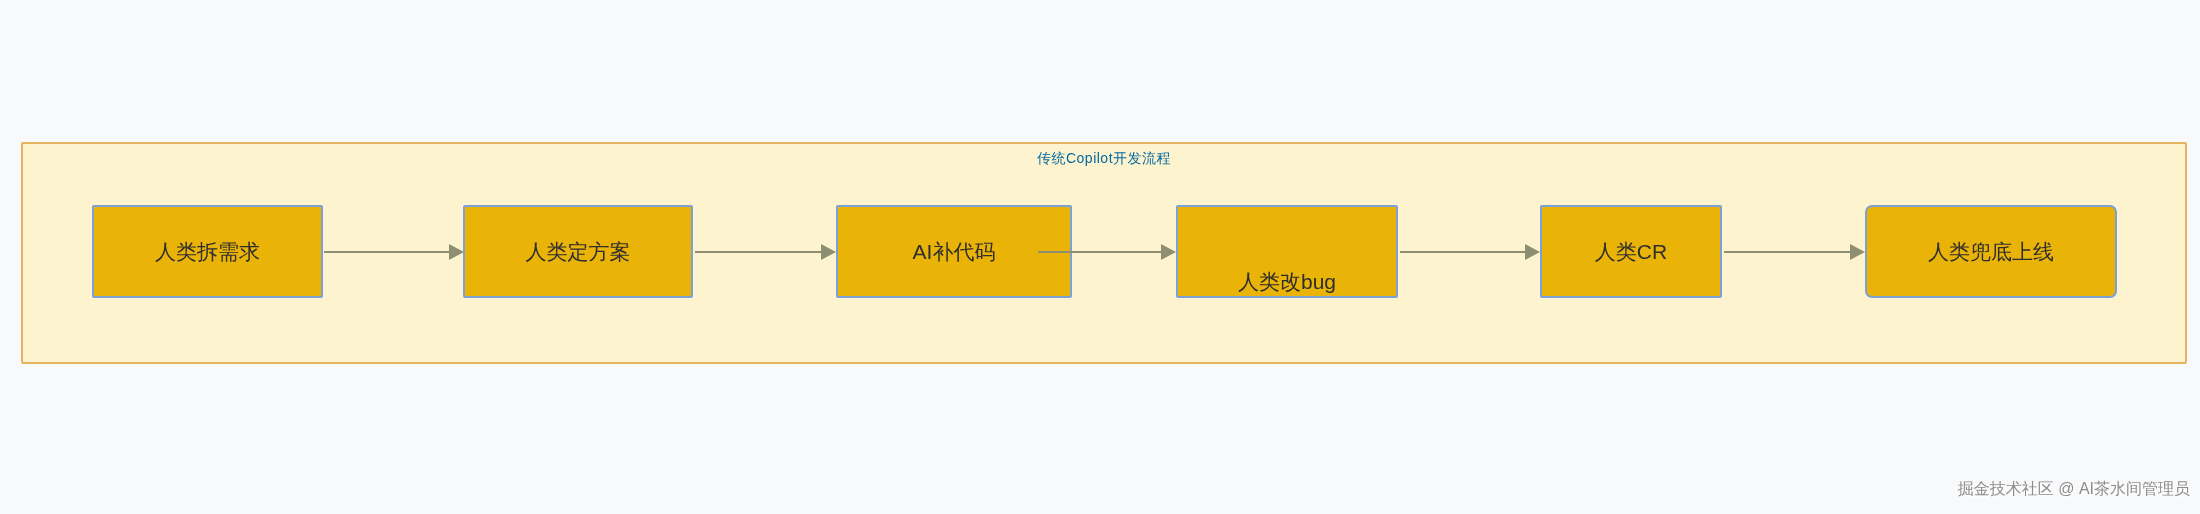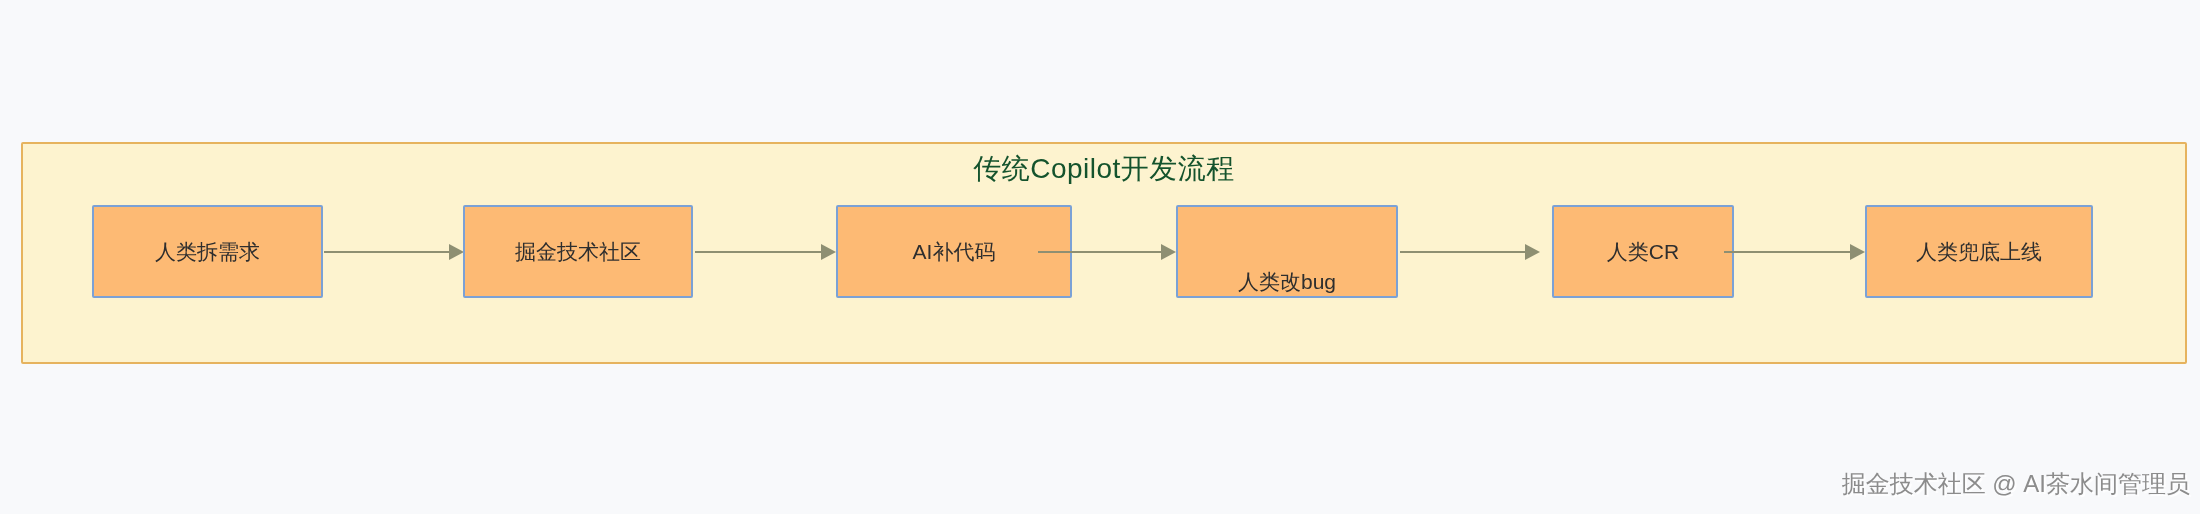--- a/index.html
+++ b/index.html
@@ -26,46 +26,46 @@
     border: 2px solid #e6b35e;
     border-radius: 2px;
     box-sizing: border-box;
   }
   .cluster-title {
     position: absolute;
     left: 0;
     top: 6px;
     width: 100%;
     text-align: center;
-    font-size: 28px;
-    color: #14532d;
+    font-size: 14px;
+    color: #0369a1;
     letter-spacing: 0.5px;
   }
   
   .node {
     position: absolute;
     top: 205px;
     height: 93px;
-    background: #fdba74;
+    background: #eab308;
     border: 2px solid #7ba1d6;
     border-radius: 2px;
     box-sizing: border-box;
     display: flex;
     align-items: center;
     justify-content: center;
     font-size: 21px;
     color: #2e2e2e;
     text-align: center;
   }
   .node-1 { left: 92px;   width: 231px; }
   .node-2 { left: 463px;  width: 230px; }
   .node-3 { left: 836px;  width: 236px; }
   .node-4 { left: 1176px; width: 222px; align-items: flex-end; }
-  .node-5 { left: 1540px; width: 182px; margin-left: 12px; }
-  .node-6 { left: 1865px; width: 228px; }
+  .node-5 { left: 1540px; width: 182px; }
+  .node-6 { left: 1865px; width: 252px; border-radius: 7px; }
   
   .arrow {
     position: absolute;
     top: 251px;
     height: 2px;
     background: #8e8f72;
   }
   .arrow::after {
     content: "";
     position: absolute;
@@ -80,21 +80,21 @@
   .arrow-1 { left: 324px;  width: 125px; }
   .arrow-2 { left: 695px;  width: 126px; }
   .arrow-3 { left: 1038px; width: 123px; }
   .arrow-4 { left: 1400px; width: 125px; }
   .arrow-5 { left: 1724px; width: 126px; }
   
   .watermark {
     position: absolute;
     right: 10px;
     bottom: 14px;
-    font-size: 24px;
+    font-size: 16px;
     color: #8c8c8c;
     text-shadow: 2px 2px 1px rgba(255, 255, 255, 0.95);
     white-space: nowrap;
   }
 </style>
 </head>
 <body>
 
 <div id="canvas">
 
@@ -102,21 +102,21 @@
     <div class="cluster-title">传统Copilot开发流程</div>
   </div>
 
   <div class="node node-1">
     <span>人类拆需求</span>
   </div>
 
   <div class="arrow arrow-1"></div>
 
   <div class="node node-2">
-    <span>掘金技术社区</span>
+    <span>人类定方案</span>
   </div>
 
   <div class="arrow arrow-2"></div>
 
   <div class="node node-3">
     <span>AI补代码</span>
   </div>
 
   <div class="arrow arrow-3"></div>
 

